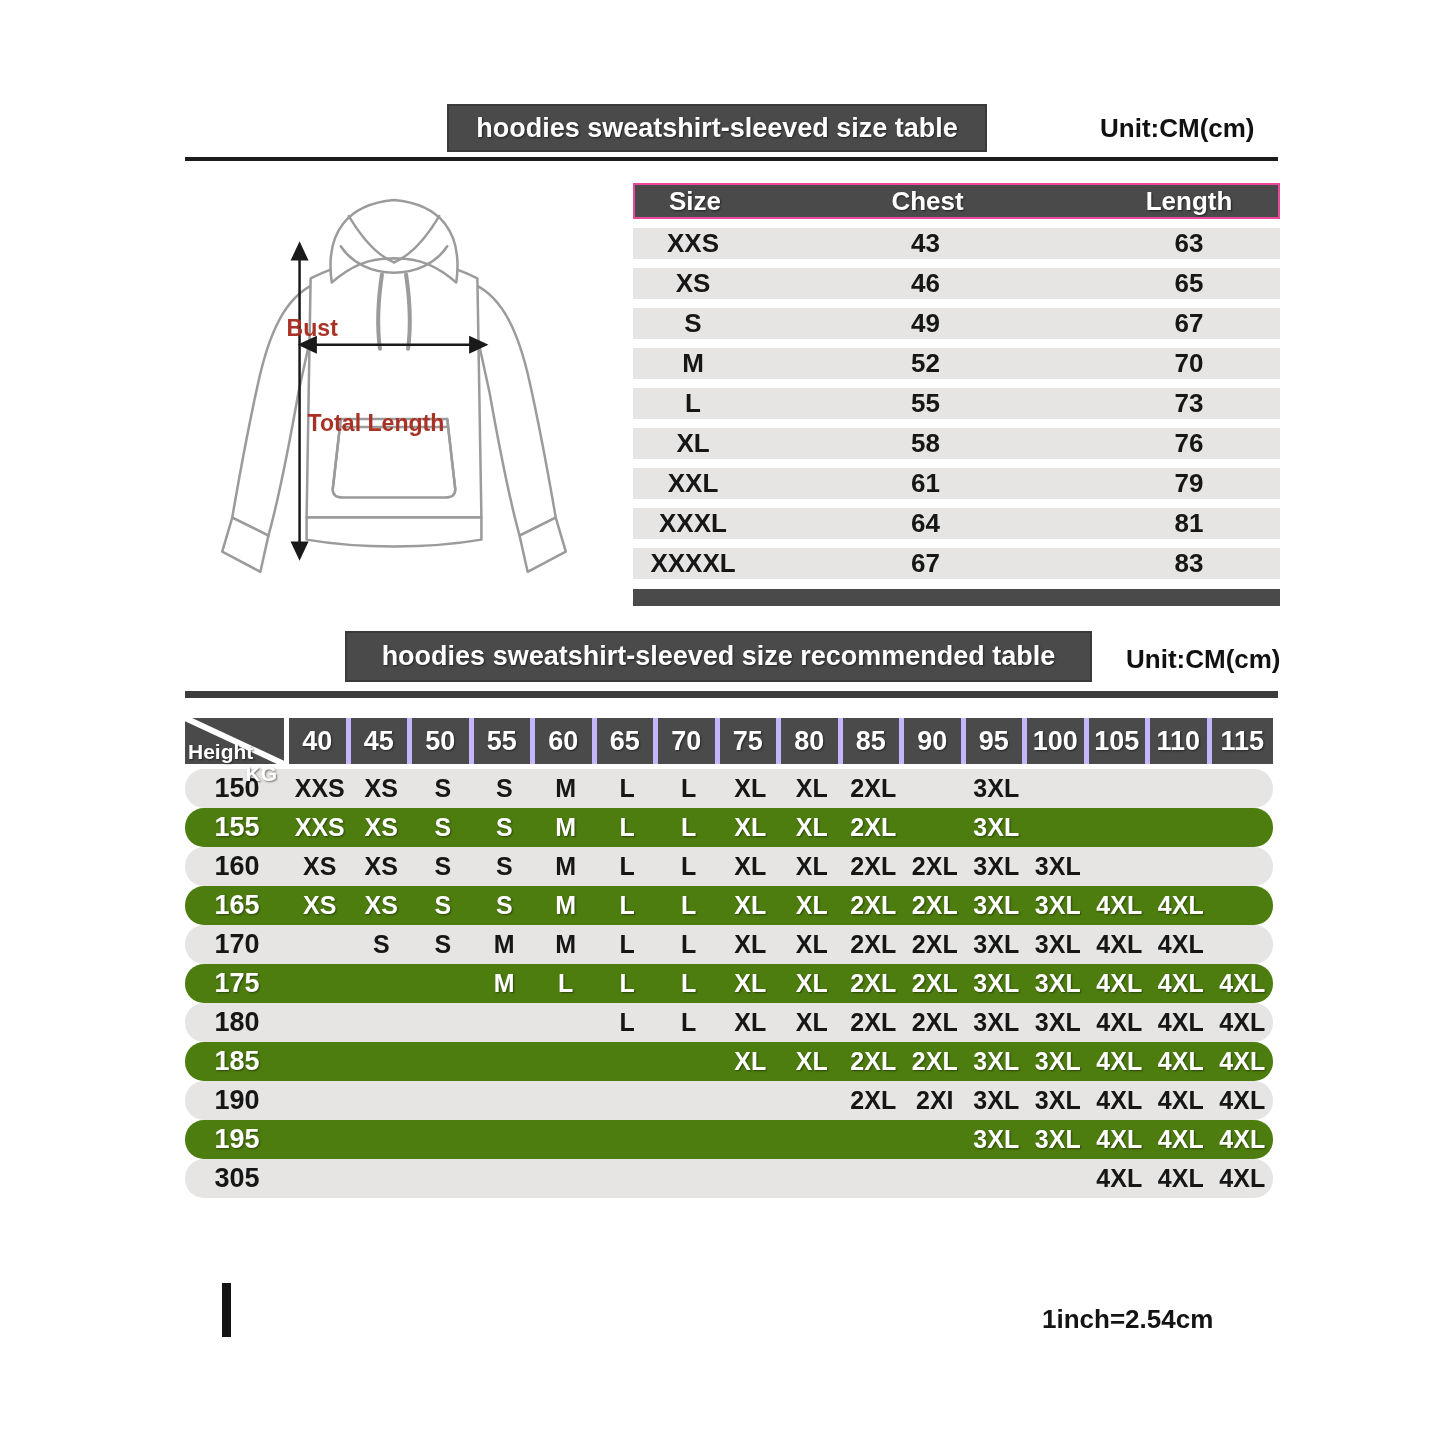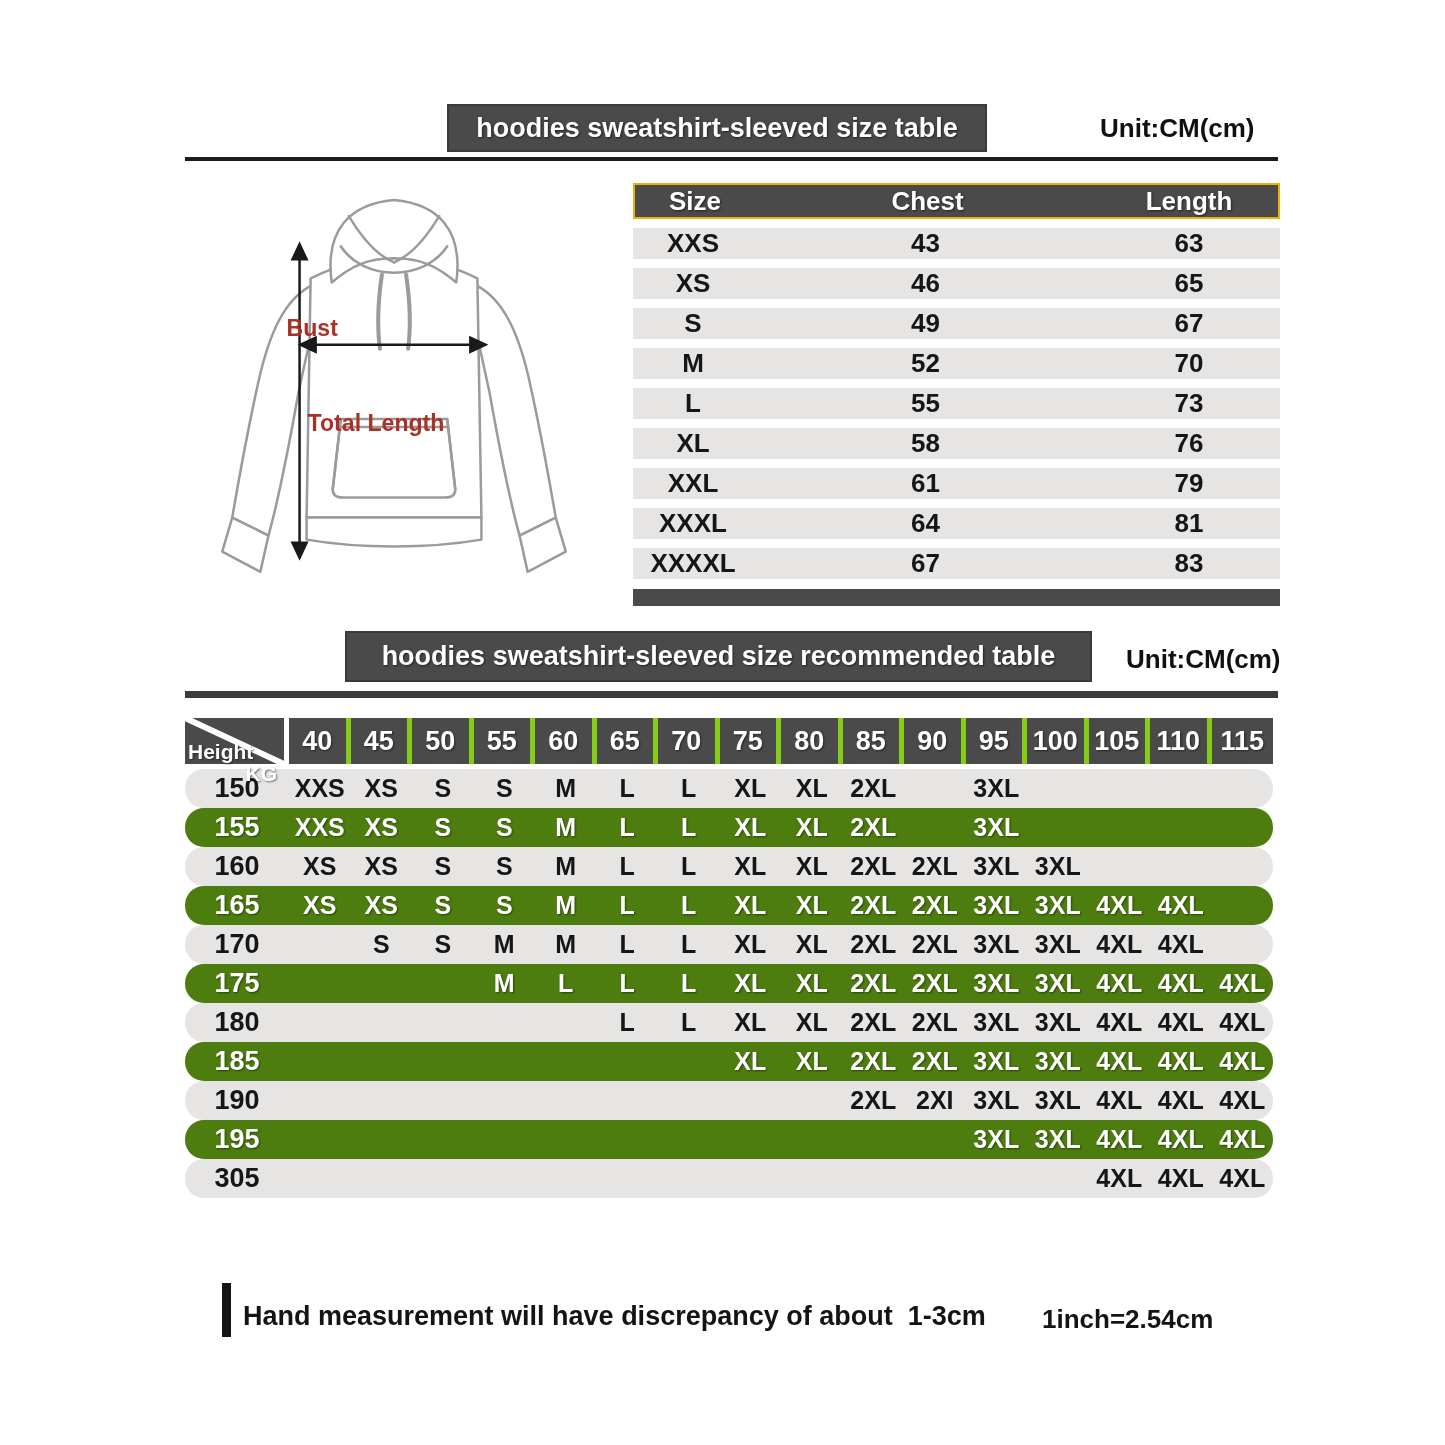--- a/index.html
+++ b/index.html
@@ -20,36 +20,36 @@
   .unit { color:#111; font-weight:bold; font-size:26px; }
   .unit1 { left:1100px; top:113px; }
   .unit2 { left:1126px; top:644px; }
   .rule1 { left:185px; top:157px; width:1093px; height:4px; background:#1c1c1c; }
   .rule2 { left:185px; top:691px; width:1093px; height:7px; background:#3c3c3c; }
 
   
   .table1 { left:633px; top:183px; width:647px; }
   .t1-head {
     display:grid; grid-template-columns:120px 345px 1fr; height:36px;
-    background:#4a4a4a; border:2px solid #eab308;
+    background:#4a4a4a; border:2px solid #ec4899;
     color:#fff; font-weight:bold; font-size:26px;
     text-shadow:1px 1px 2px rgba(0,0,0,.55);
   }
   .t1-head > div, .t1-row > div { display:flex; align-items:center; justify-content:center; }
   .t1-row {
     display:grid; grid-template-columns:120px 345px 1fr; height:31px; margin-top:9px;
     background:#e6e5e3; color:#161616; font-weight:bold; font-size:26px;
   }
   .t1-footbar { height:17px; background:#4a4a4a; margin-top:10px; }
 
   
   .matrix { left:185px; top:718px; width:1088px; }
   .m-header { display:grid; grid-template-columns:104px repeat(16, 1fr); height:46px; margin-bottom:5px; }
   .m-hcell {
-    background:#4a4a4a; border-right:5px solid #84cc16;
+    background:#4a4a4a; border-right:5px solid #c4b5fd;
     color:#fff; font-weight:bold; font-size:27px;
     display:flex; align-items:center; justify-content:center;
     text-shadow:1px 1px 2px rgba(0,0,0,.5);
   }
   .m-header .m-hcell:last-child { border-right:none; }
   .m-corner { position:relative; background:#4a4a4a; border-right:5px solid #fff; color:#fff; font-weight:bold; }
   .m-corner svg { position:absolute; inset:0; width:100%; height:100%; }
   .m-corner .kg  { position:absolute; top:0px;  right:7px; font-size:21px; text-shadow:1px 1px 2px rgba(0,0,0,.5);margin-top:44px; }
   .m-corner .hgt { position:absolute; bottom:0px; left:3px; font-size:21px; text-shadow:1px 1px 2px rgba(0,0,0,.5); }
   .m-row {
@@ -415,16 +415,15 @@
           <div class="m-cell"></div>
           <div class="m-cell">4XL</div>
           <div class="m-cell">4XL</div>
           <div class="m-cell">4XL</div>
         </div>
       </div>
   </div>
 
   <div class="abs f-vbar"></div>
   <div class="abs f-hbar"></div>
-  <div class="abs f-note">Hand measurement will have discrepancy of about  1-3cm</div>
   <div class="abs f-conv">1inch=2.54cm</div>
 
 </div>
 
 </body></html>

